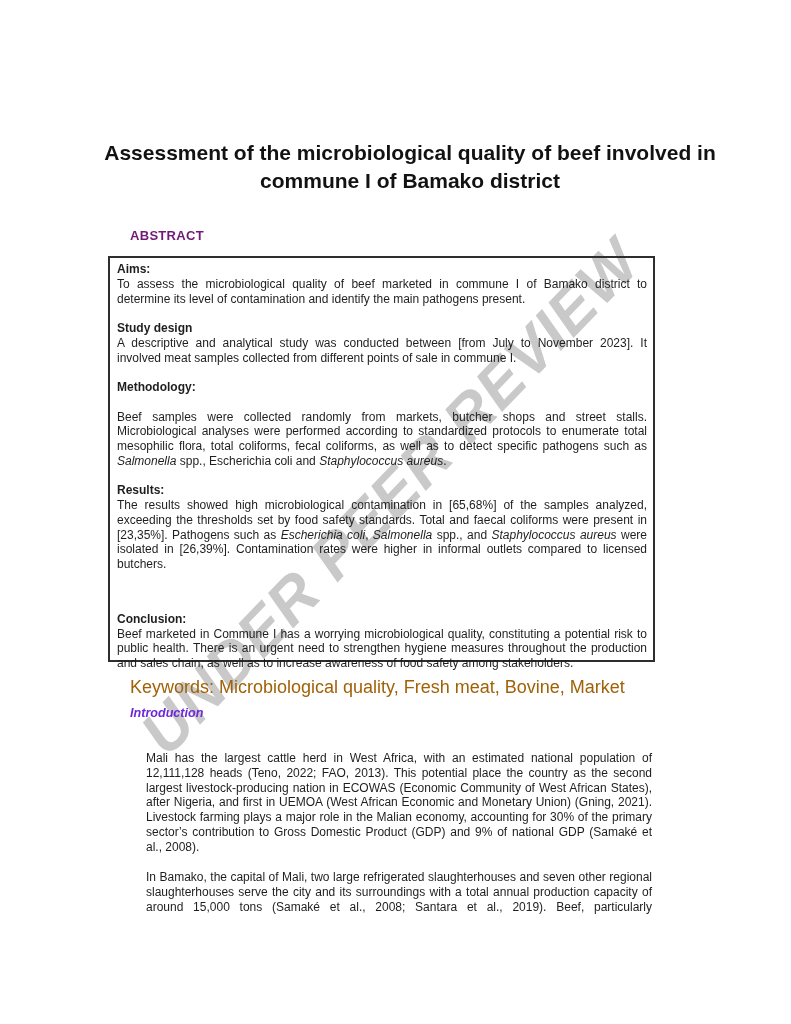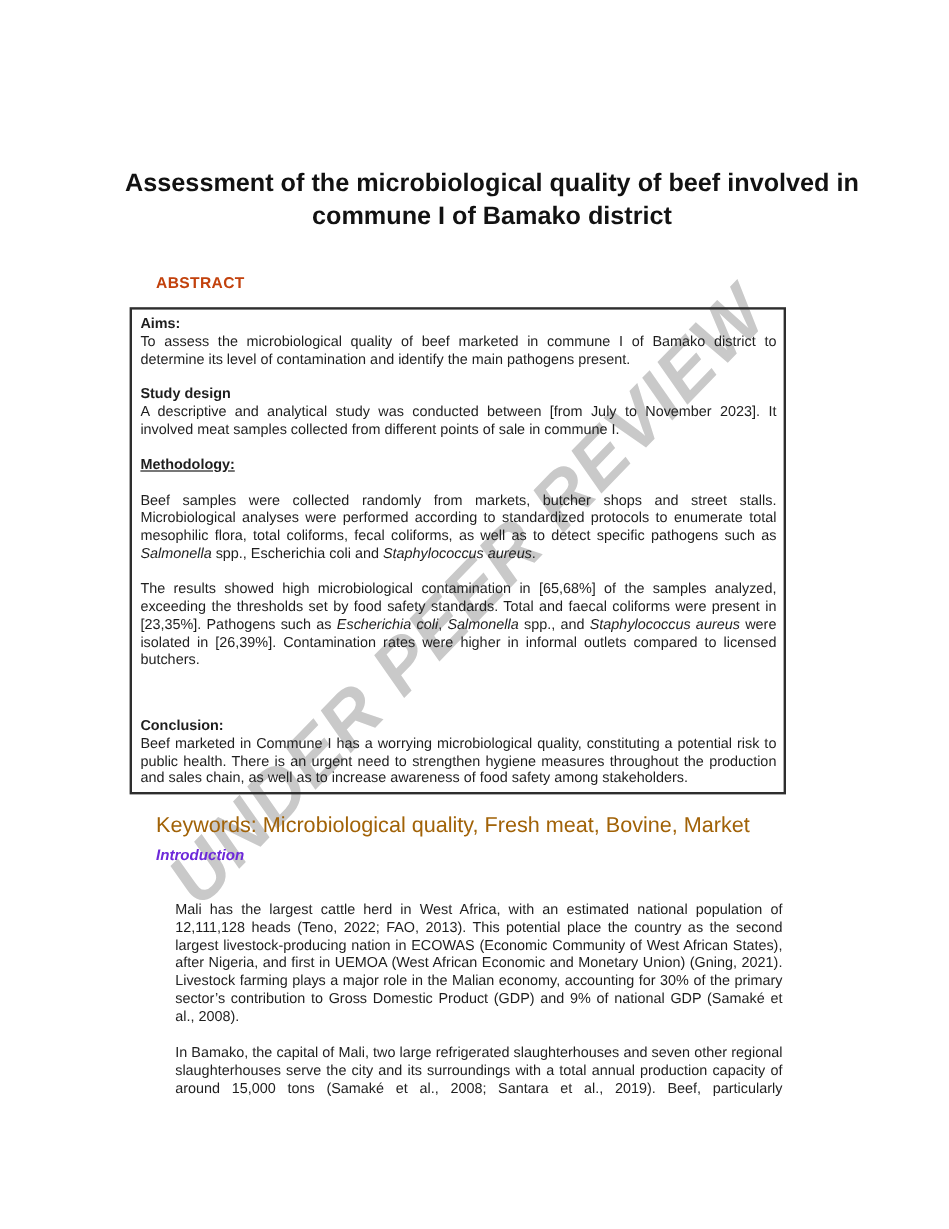--- a/index.html
+++ b/index.html
@@ -38,39 +38,39 @@
     line-height: 27.5px;
     color: #121212;
   }
   .abstract-heading {
     position: absolute;
     left: 130px;
     top: 228px;
     font-size: 13px;
     font-weight: bold;
     letter-spacing: 0.3px;
-    color: #c2410c;
+    color: #701a75;
   }
   .abstract-box {
     position: absolute;
     left: 108px;
     top: 256px;
     width: 547px;
     height: 406px;
     box-sizing: border-box;
     border: 2px solid #2e2e2e;
     padding: 4px 6px 3px 7px;
     font-size: 12px;
     line-height: 14.75px;
     text-align: justify;
   }
   .sec { margin: 0 0 14.75px 0; }
   .sec:last-child { margin-bottom: 0; margin-top: 40px; }
   .sec-label { font-weight: bold; }
-  .sec.gap-after-label .sec-label { margin-bottom: 14.75px; text-decoration: underline; }
+  .sec.gap-after-label .sec-label { margin-bottom: 14.75px; }
   .sec-body { margin: 0; }
   .sec-body .it, .rich .it { font-style: italic; }
   .keywords {
     position: absolute;
     left: 130px;
     top: 677px;
     font-size: 18px;
     color: #a16207;
   }
   .intro-heading {
@@ -118,20 +118,21 @@
         <div class="sec-label">Study design</div>
         <p class="sec-body rich"><span>A descriptive and analytical study was conducted between [from July to November 2023]. It involved meat samples collected from different points of sale in commune I.</span></p>
       </div>
 
       <div class="sec gap-after-label">
         <div class="sec-label">Methodology:</div>
         <p class="sec-body rich"><span>Beef samples were collected randomly from markets, butcher shops and street stalls. Microbiological analyses were performed according to standardized protocols to enumerate total mesophilic flora, total coliforms, fecal coliforms, as well as to detect specific pathogens such as </span><span class="it">Salmonella</span><span> spp., Escherichia coli and </span><span class="it">Staphylococcus aureus</span><span>.</span></p>
       </div>
 
       <div class="sec">
+        <div class="sec-label">Results:</div>
         <p class="sec-body rich"><span>The results showed high microbiological contamination in [65,68%] of the samples analyzed, exceeding the thresholds set by food safety standards. Total and faecal coliforms were present in [23,35%]. Pathogens such as </span><span class="it">Escherichia coli</span><span>, </span><span class="it">Salmonella</span><span> spp., and </span><span class="it">Staphylococcus aureus</span><span> were isolated in [26,39%]. Contamination rates were higher in informal outlets compared to licensed butchers.</span></p>
       </div>
 
       <div class="sec">
         <div class="sec-label">Conclusion:</div>
         <p class="sec-body rich"><span>Beef marketed in Commune I has a worrying microbiological quality, constituting a potential risk to public health. There is an urgent need to strengthen hygiene measures throughout the production and sales chain, as well as to increase awareness of food safety among stakeholders.</span></p>
       </div>
 
     </div>
 

